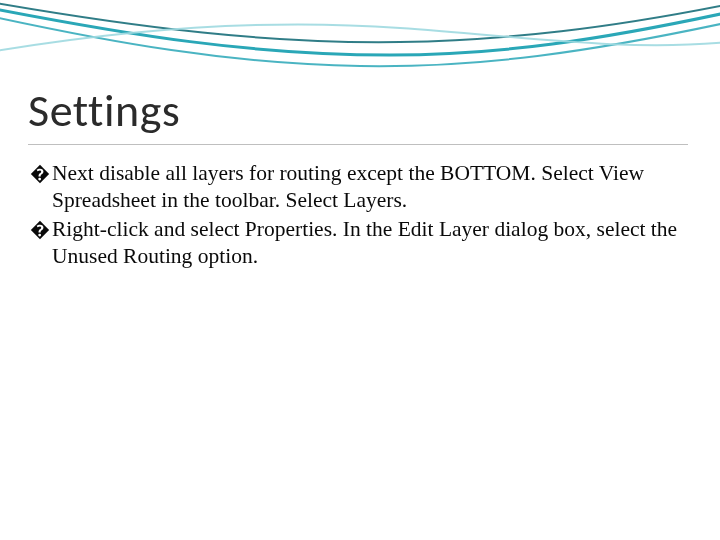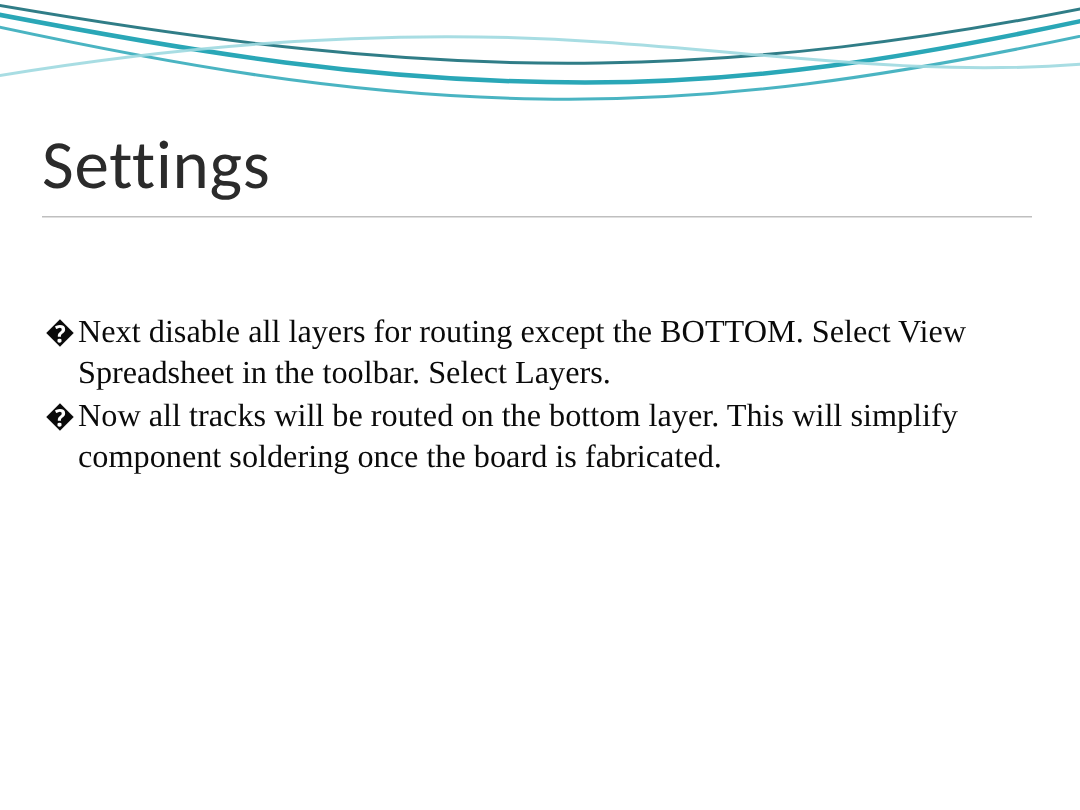--- a/index.html
+++ b/index.html
@@ -45,21 +45,20 @@
     background: #bfbfbf;
   }
   .body {
     position: absolute;
     top: 160px;
     left: 30px;
     width: 656px;
     font-size: 21.5px;
     line-height: 1.25;
     color: #0a0a0a;
-    margin-top: 48px;
   }
   .item {
     margin-bottom: 2px;
     text-indent: -22px;
     padding-left: 22px;
   }
   .bullet {
     font-family: Arial, sans-serif;
     display: inline-block;
     width: 22px;
@@ -81,17 +80,17 @@
   </svg>
 
   <div class="title">Settings</div>
   <div class="underline"></div>
 
   <div class="body">
     <div class="item">
       <span class="bullet">�</span><span>Next disable all layers for routing except the BOTTOM. Select View Spreadsheet in the toolbar. Select Layers.</span>
     </div>
     <div class="item">
-      <span class="bullet">�</span><span>Now all tracks will be routed on the bottom layer. This will simplify component soldering once the board is fabricated.</span>
+      <span class="bullet">�</span><span>Right-click and select Properties. In the Edit Layer dialog box, select the Unused Routing option.</span>
     </div>
   </div>
 
 </div>
 
 </body></html>

